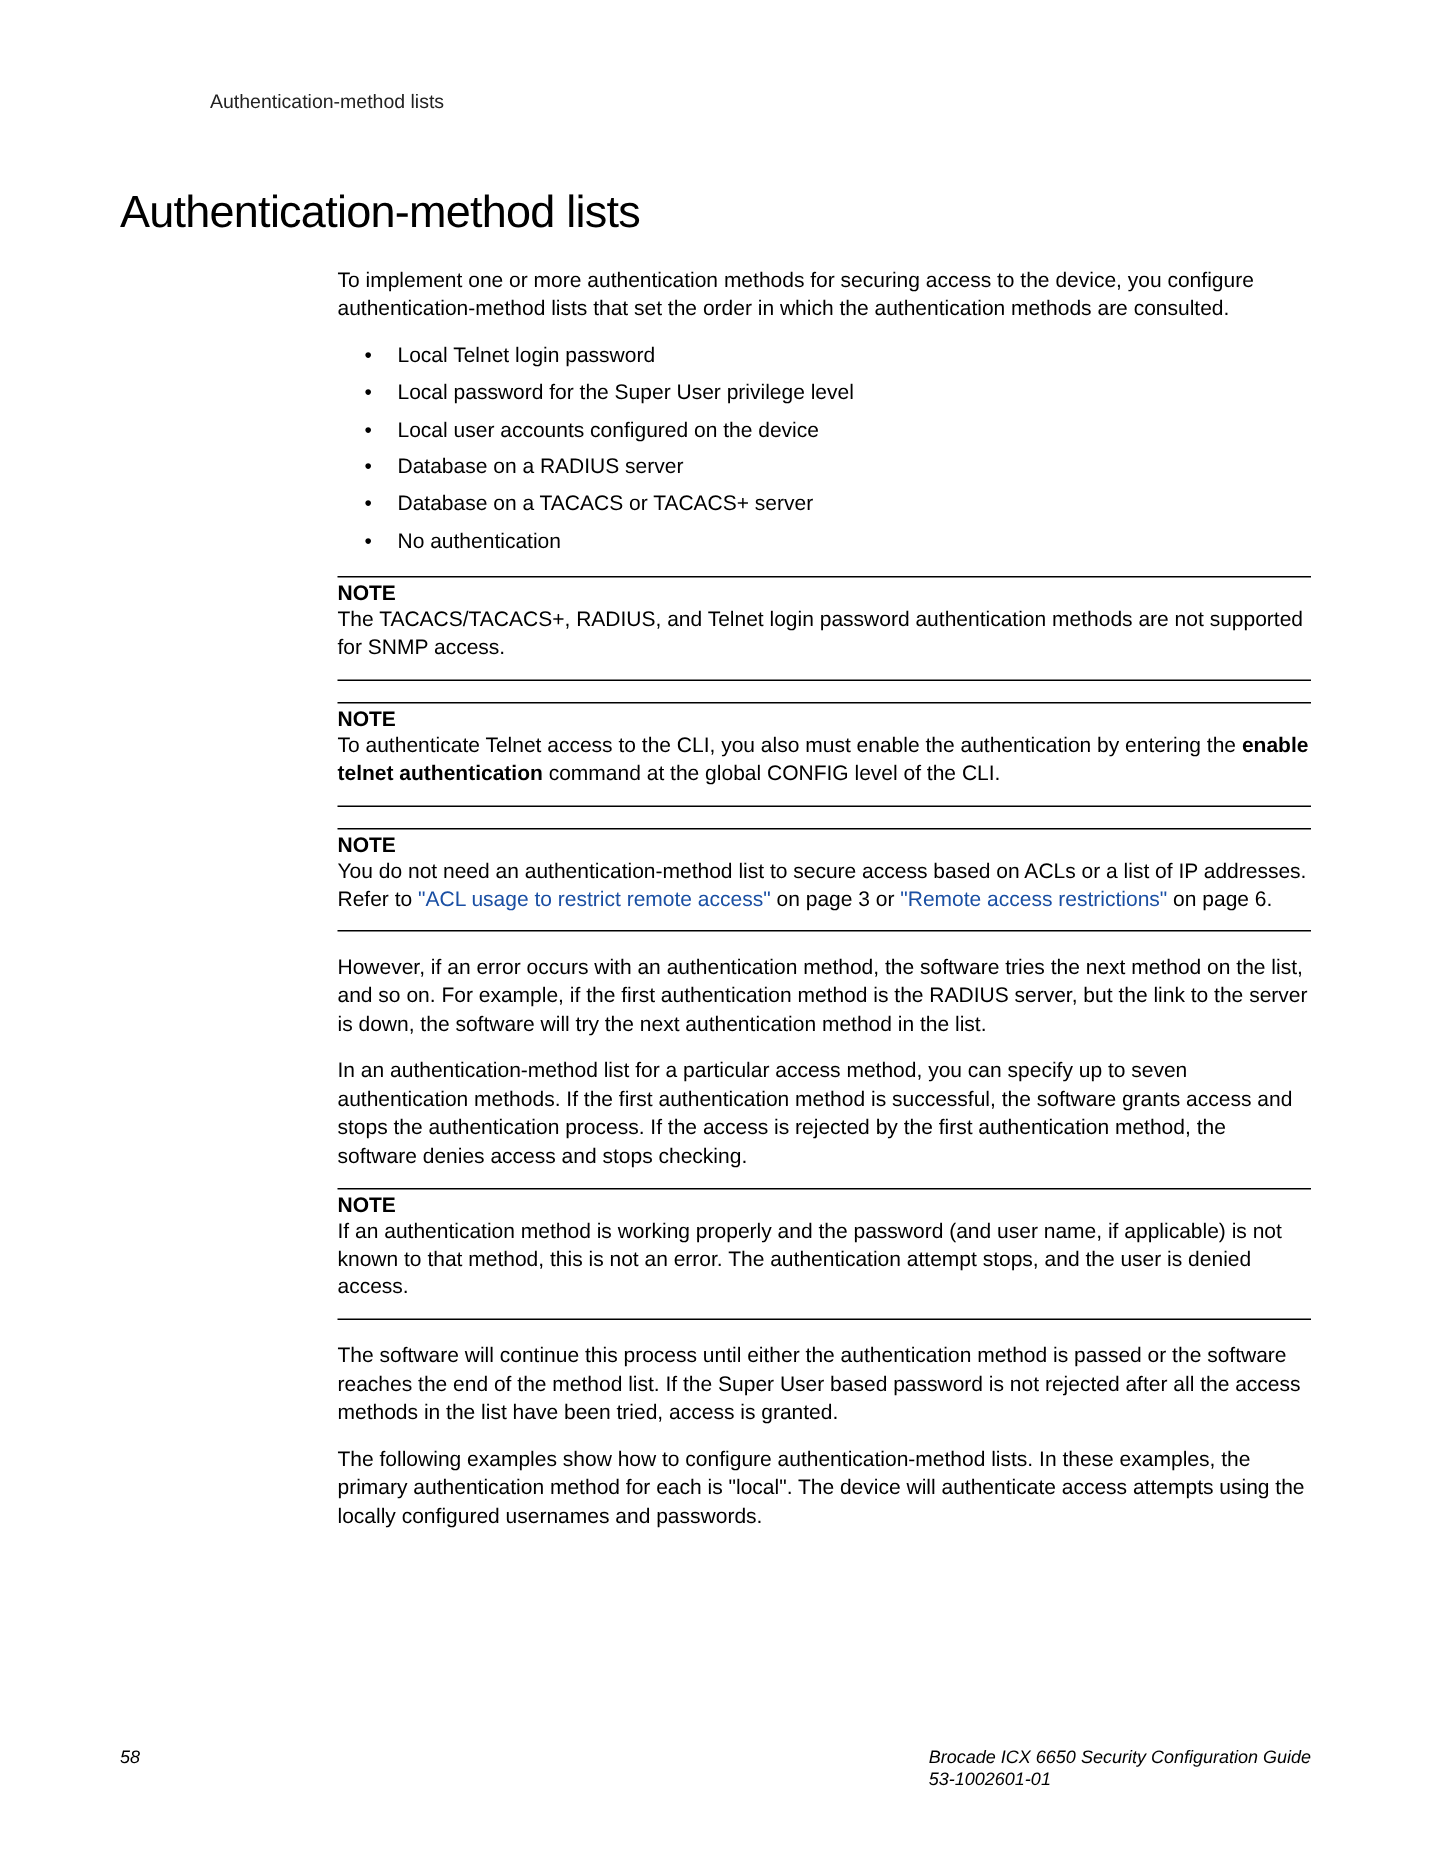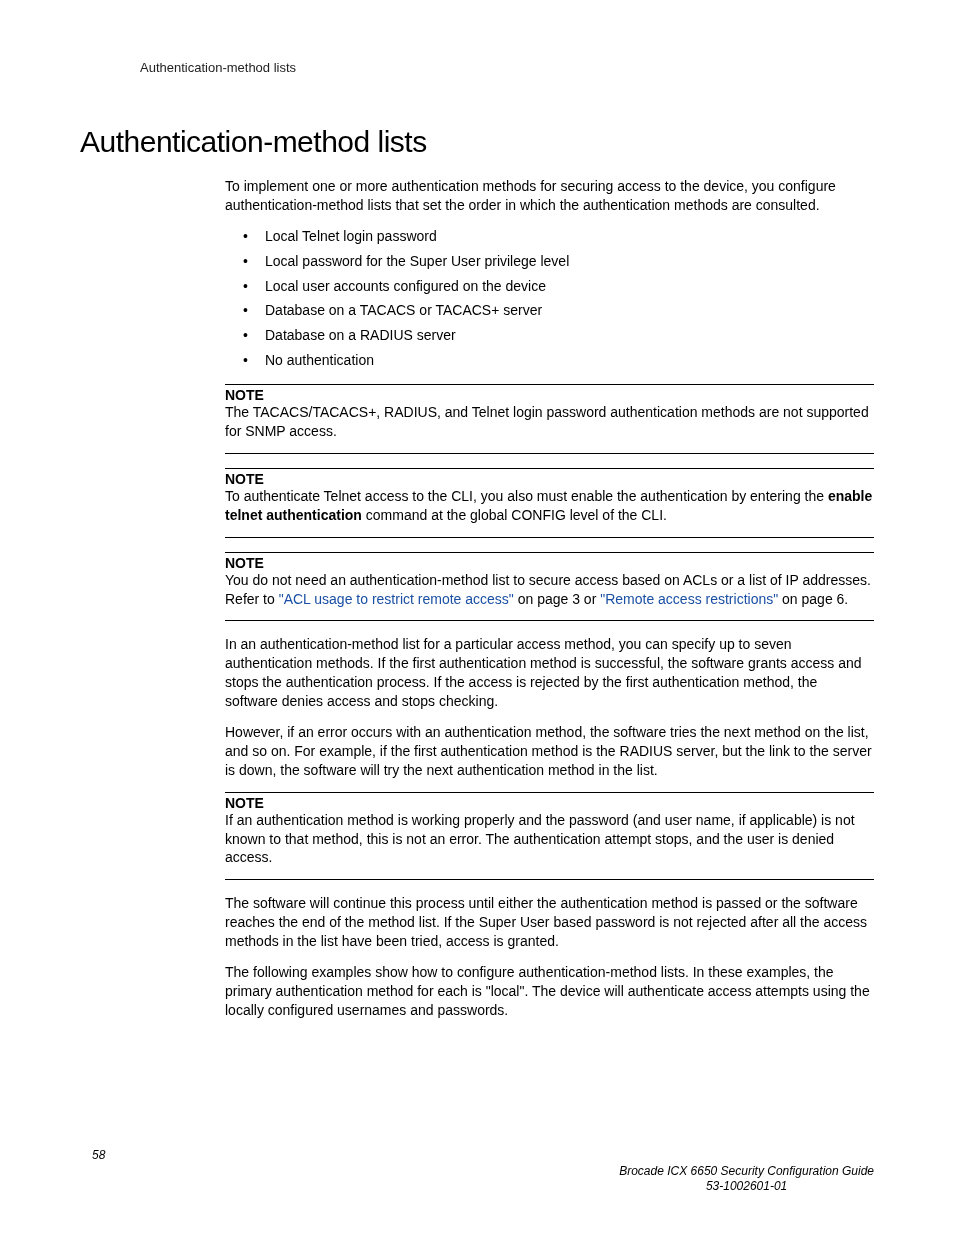--- a/index.html
+++ b/index.html
@@ -91,54 +91,53 @@
     font-family: Arial, Helvetica, sans-serif;
     font-weight: 400;
     font-size: 22px;
     font-stretch: condensed;
     letter-spacing: -0.3px;
     margin: 26px 0 14px 0;
   }
   .footer {
     position: absolute;
     bottom: 40px;
-    left: 92px;
+    left: 80px;
     right: 80px;
     font-size: 12px;
     font-style: italic;
   }
   .footer .page-num {
     float: left;
   }
   .footer .doc-info {
     float: right;
-    text-align: center;
+    text-align: left;
     line-height: 1.3;
-    margin-top: 16px;
   }
 </style>
 </head>
 <body>
 
 <div class="page">
 
   <div class="running-header">Authentication-method lists</div>
 
   <h1 class="main-heading">Authentication-method lists</h1>
 
   <div class="body-col">
 
     <p>To implement one or more authentication methods for securing access to the device, you configure authentication-method lists that set the order in which the authentication methods are consulted.</p>
 
     <ul class="bullets">
       <li>Local Telnet login password</li>
       <li>Local password for the Super User privilege level</li>
       <li>Local user accounts configured on the device</li>
+      <li>Database on a RADIUS server</li>
       <li>Database on a TACACS or TACACS+ server</li>
-      <li>Database on a RADIUS server</li>
       <li>No authentication</li>
     </ul>
 
     <div class="note-block">
       <div class="note-rule"></div>
       <div class="note-label">NOTE</div>
       <p class="note-text">The TACACS/TACACS+, RADIUS, and Telnet login password authentication methods are not supported for SNMP access.</p>
       <div class="note-rule"></div>
     </div>
 
@@ -149,22 +148,22 @@
       <div class="note-rule"></div>
     </div>
 
     <div class="note-block">
       <div class="note-rule"></div>
       <div class="note-label">NOTE</div>
       <p class="note-text"><span>You do not need an authentication-method list to secure access based on ACLs or a list of IP addresses. Refer to </span><span class="link">"ACL usage to restrict remote access"</span><span> on page 3 or </span><span class="link">"Remote access restrictions"</span><span> on page 6.</span></p>
       <div class="note-rule"></div>
     </div>
 
+    <p>However, if an error occurs with an authentication method, the software tries the next method on the list, and so on. For example, if the first authentication method is the RADIUS server, but the link to the server is down, the software will try the next authentication method in the list.</p>
     <p>In an authentication-method list for a particular access method, you can specify up to seven authentication methods. If the first authentication method is successful, the software grants access and stops the authentication process. If the access is rejected by the first authentication method, the software denies access and stops checking.</p>
-    <p>However, if an error occurs with an authentication method, the software tries the next method on the list, and so on. For example, if the first authentication method is the RADIUS server, but the link to the server is down, the software will try the next authentication method in the list.</p>
 
     <div class="note-block">
       <div class="note-rule"></div>
       <div class="note-label">NOTE</div>
       <p class="note-text">If an authentication method is working properly and the password (and user name, if applicable) is not known to that method, this is not an error. The authentication attempt stops, and the user is denied access.</p>
       <div class="note-rule"></div>
     </div>
 
     <p>The software will continue this process until either the authentication method is passed or the software reaches the end of the method list. If the Super User based password is not rejected after all the access methods in the list have been tried, access is granted.</p>
 

